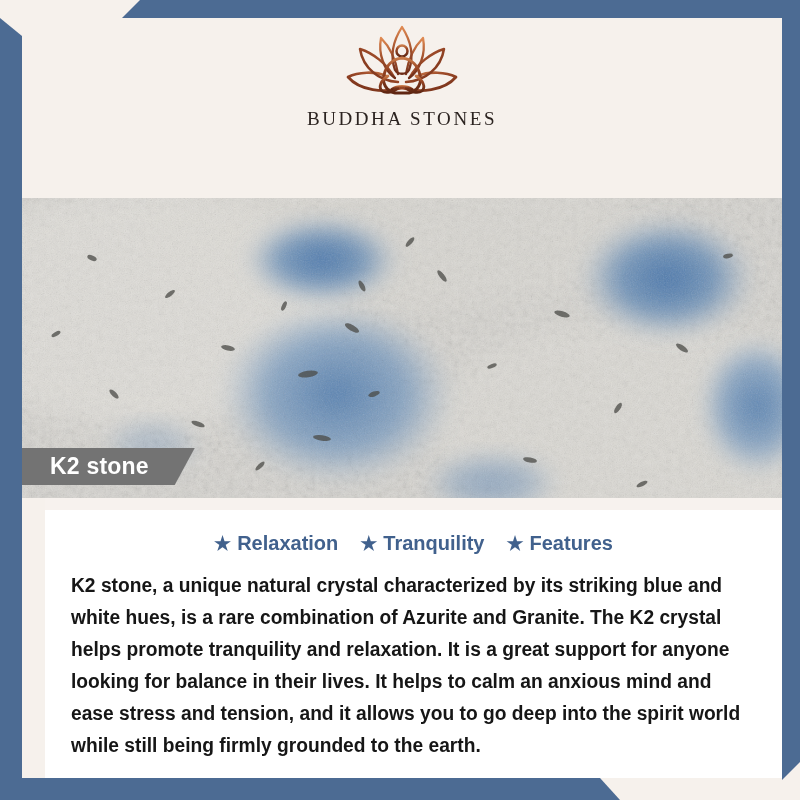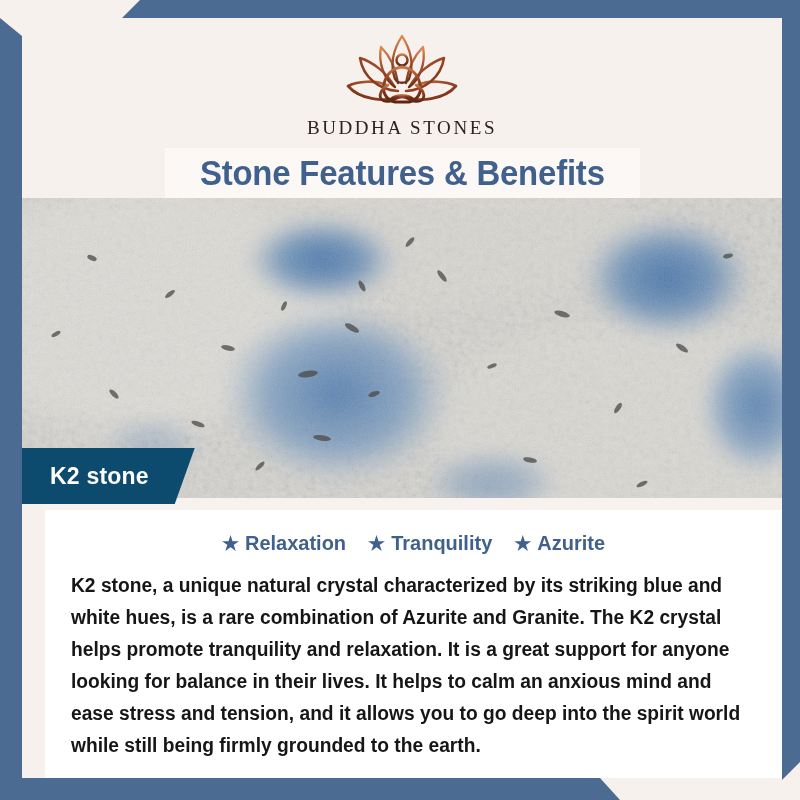--- a/index.html
+++ b/index.html
@@ -57,21 +57,21 @@
 
   
   .brand {
     position: absolute;
     top: 18px; left: 22px;
     width: 760px; height: 130px;
     background: #f6f1ec;
     display: flex;
     flex-direction: column;
     align-items: center;
-    justify-content: center;
+    justify-content: flex-start;
     z-index: 3;
   }
   .logo-mark { width: 132px; height: 88px; display: block; }
   .brand-name {
     margin-top: 2px;
     font-family: "Liberation Serif", serif;
     font-size: 19px;
     letter-spacing: 2.6px;
     color: #2b2320;
   }
@@ -112,23 +112,23 @@
     overflow: hidden;
     z-index: 2;
     background: #cfcfc9;
   }
   .photo svg { display: block; width: 100%; height: 100%; }
 
   
   .stone-tag {
     position: absolute;
     left: 22px; top: 448px;
-    height: 56px;
+    height: 37px;
     padding: 0 46px 0 28px;
-    background: #0c4a6e;
+    background: #737373;
     color: #ffffff;
     display: flex;
     align-items: center;
     font-size: 23px;
     font-weight: bold;
     letter-spacing: 0.2px;
     clip-path: polygon(0 0, 100% 0, calc(100% - 20px) 100%, 0 100%);
     z-index: 7;
   }
 
@@ -235,23 +235,20 @@
           <path d="M104 116 C 90 124, 84 138, 92 146 C 100 152, 116 148, 124 140" stroke-width="5.5"></path>
           <path d="M160 116 C 174 124, 180 138, 172 146 C 164 152, 148 148, 140 140" stroke-width="5.5"></path>
           <path d="M112 142 C 122 134, 142 134, 152 142" stroke-width="4.5"></path>
         </g>
       </svg>
     </span>
     <span class="brand-name">BUDDHA STONES</span>
   </div>
 
   <div class="title-band"></div>
-  <div class="title-plate">
-    <span class="title-text">Stone Features &amp; Benefits</span>
-  </div>
 
   <div class="photo">
     <svg viewBox="0 0 760 300" preserveAspectRatio="xMidYMid slice" xmlns="http://www.w3.org/2000/svg">
       <defs>
         <filter id="grain">
           <feTurbulence type="fractalNoise" baseFrequency="0.85" numOctaves="4" seed="7" result="n"></feTurbulence>
           <feColorMatrix in="n" type="saturate" values="0"></feColorMatrix>
           <feComponentTransfer>
             <feFuncA type="linear" slope="0.55"></feFuncA>
           </feComponentTransfer>
@@ -336,20 +333,20 @@
       <span class="keyword">
         <span class="star">★</span>
         <span>Relaxation</span>
       </span>
       <span class="keyword">
         <span class="star">★</span>
         <span>Tranquility</span>
       </span>
       <span class="keyword">
         <span class="star">★</span>
-        <span>Azurite</span>
+        <span>Features</span>
       </span>
     </div>
 
     <p class="body-copy">K2 stone, a unique natural crystal characterized by its striking blue and white hues, is a rare combination of Azurite and Granite. The K2 crystal helps promote tranquility and relaxation. It is a great support for anyone looking for balance in their lives. It helps to calm an anxious mind and ease stress and tension, and it allows you to go deep into the spirit world while still being firmly grounded to the earth.</p>
   </div>
 
 </div>
 
 </body></html>

